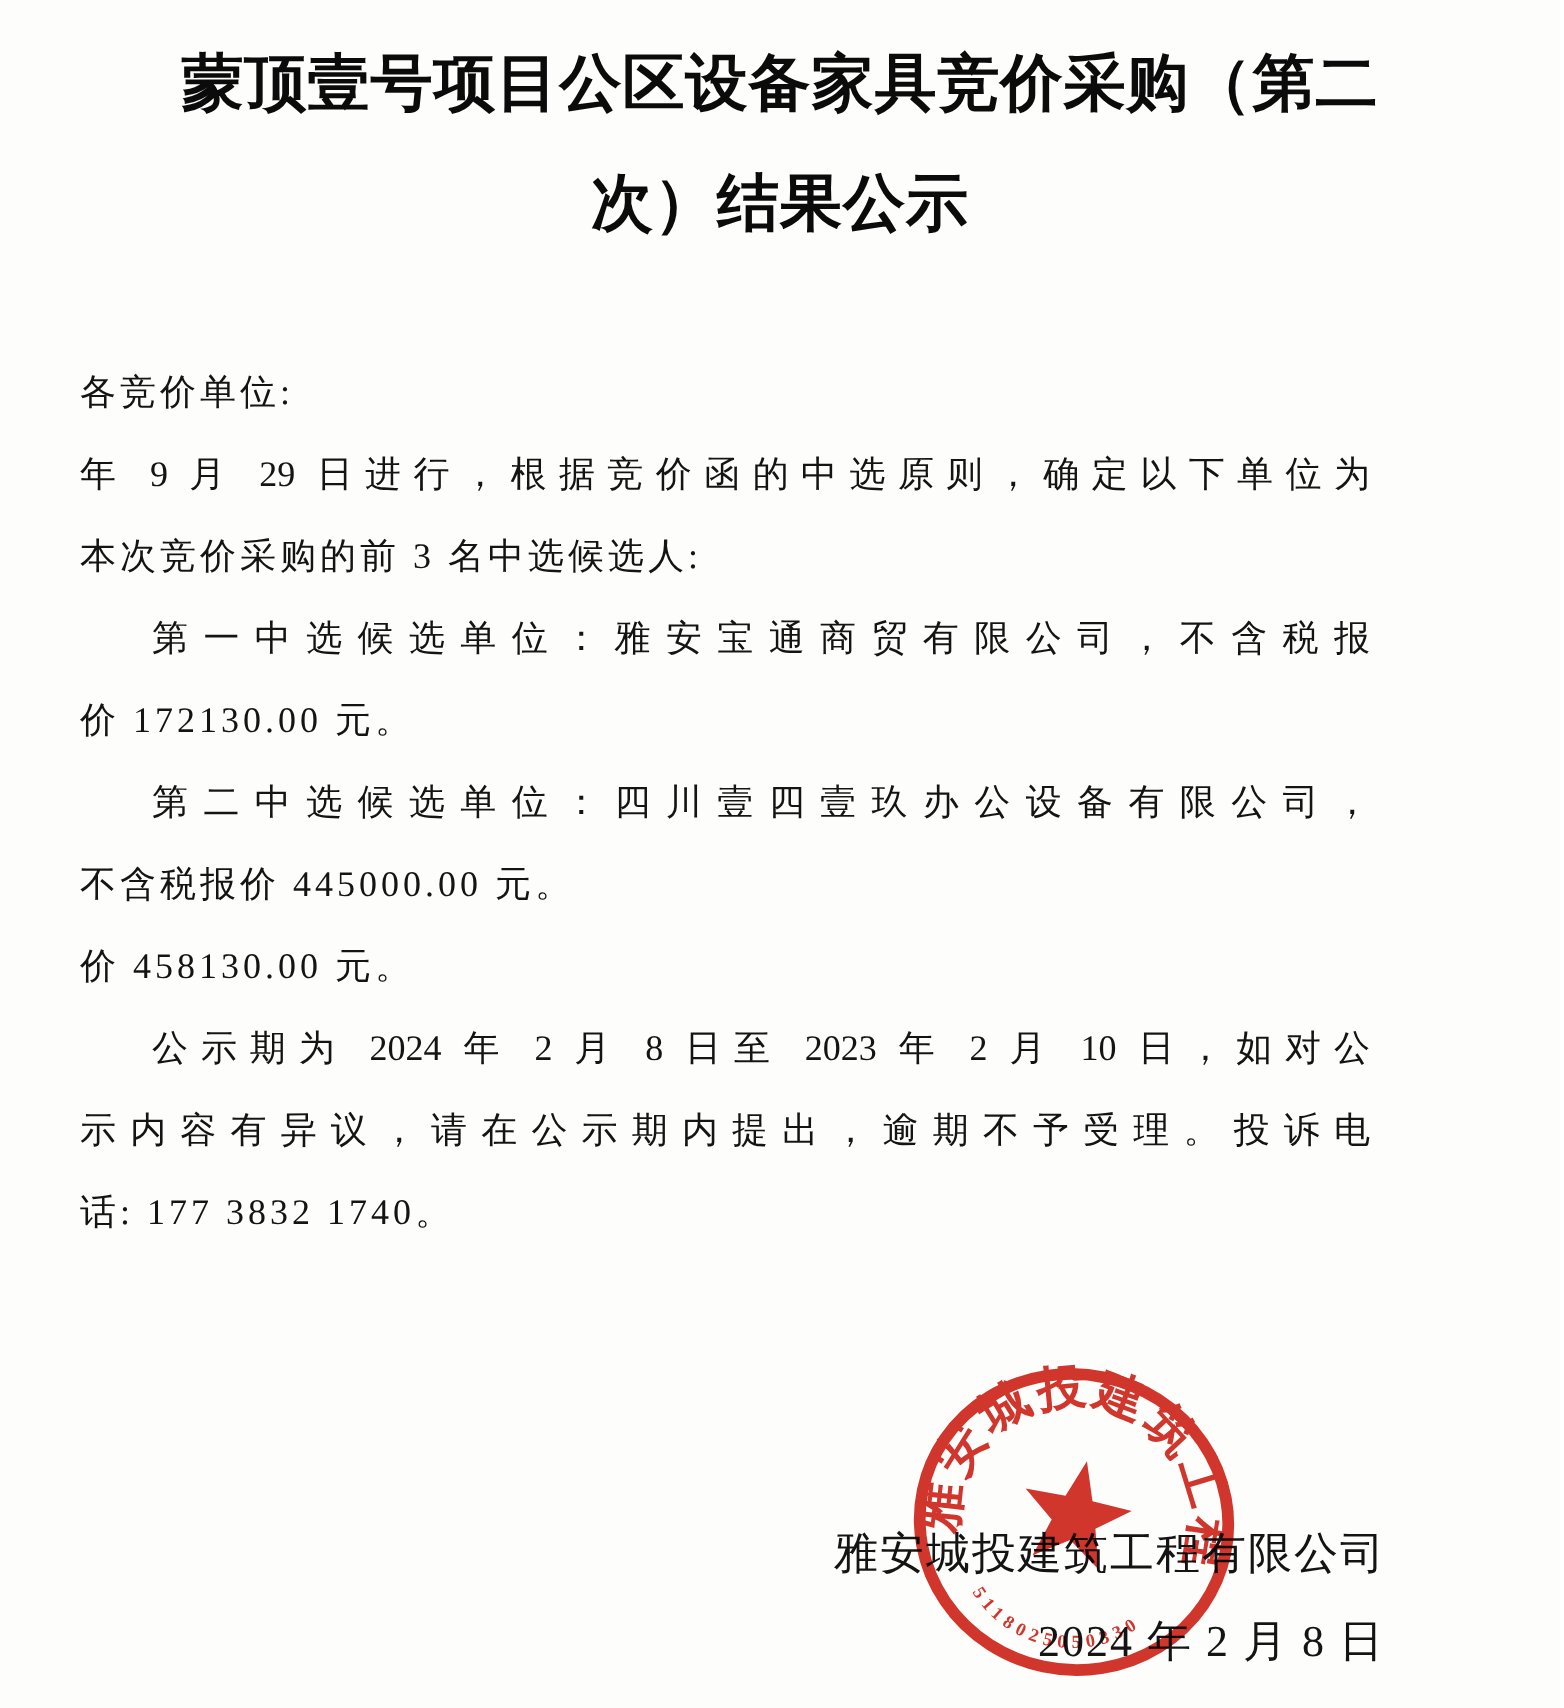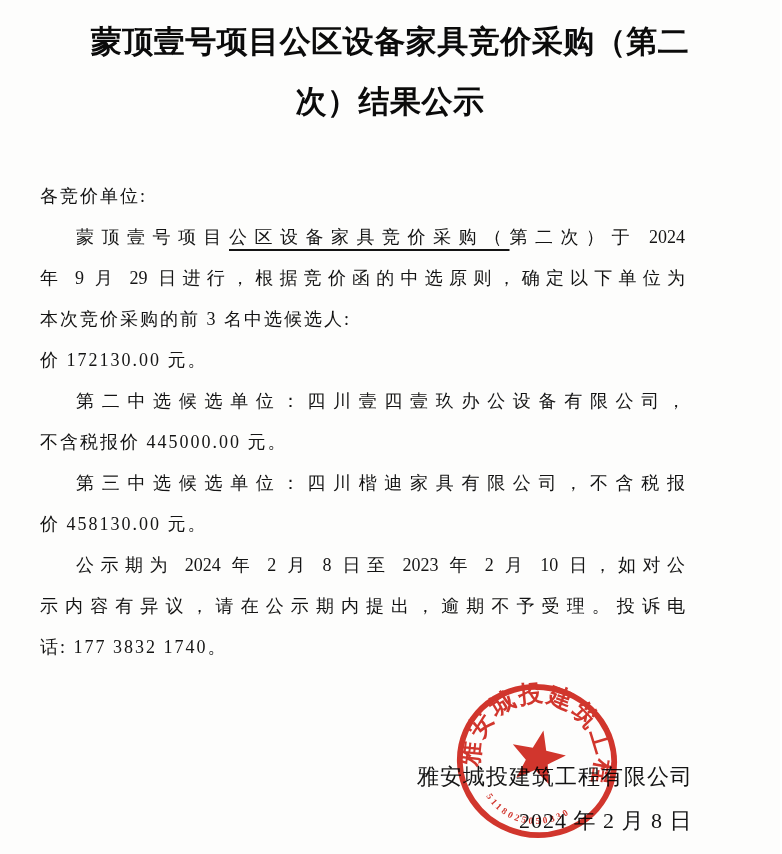--- a/index.html
+++ b/index.html
@@ -54,46 +54,43 @@
   <div class="title-block">
     <div class="title-line">蒙顶壹号项目公区设备家具竞价采购（第二</div>
     <div class="title-line">次）结果公示</div>
   </div>
 
   <div class="body-block">
     <div class="line">
       <span>各竞价单位:</span>
     </div>
 
-    <div class="line ind just">
-      <span>蒙顶壹号项目</span><span class="u">公区设备家具竞价采购（</span><span>第二次）于 2024</span>
-    </div>
 
     <div class="line just">
       <span>年 9 月 29 日进行，根据竞价函的中选原则，确定以下单位为</span>
     </div>
 
     <div class="line">
       <span>本次竞价采购的前 3 名中选候选人:</span>
     </div>
 
+    <div class="line ind just">
+      <span>第一中选候选单位：雅安宝通商贸有限公司，不含税报</span>
+    </div>
     <div class="line">
       <span>价 172130.00 元。</span>
     </div>
 
     <div class="line ind just">
       <span>第二中选候选单位：四川壹四壹玖办公设备有限公司，</span>
     </div>
     <div class="line">
       <span>不含税报价 445000.00 元。</span>
     </div>
 
-    <div class="line ind just">
-      <span>第三中选候选单位：四川楷迪家具有限公司，不含税报</span>
-    </div>
     <div class="line">
       <span>价 458130.00 元。</span>
     </div>
 
     <div class="line ind just">
       <span>公示期为 2024 年 2 月 8 日至 2023 年 2 月 10 日，如对公</span>
     </div>
     <div class="line just">
       <span>示内容有异议，请在公示期内提出，逾期不予受理。投诉电</span>
     </div>

